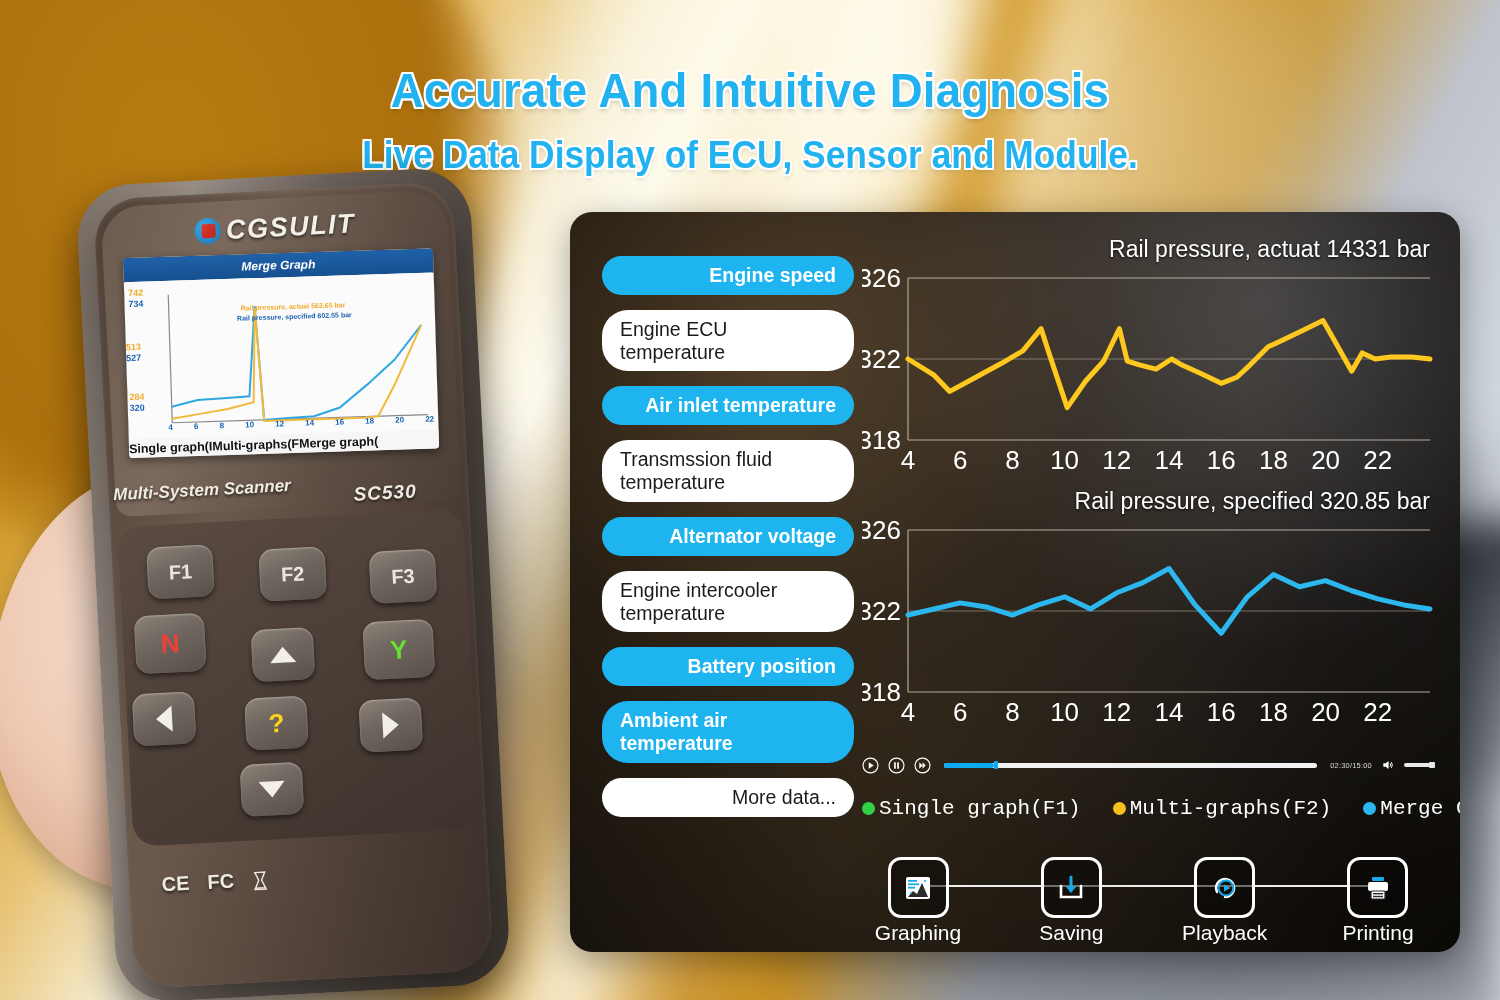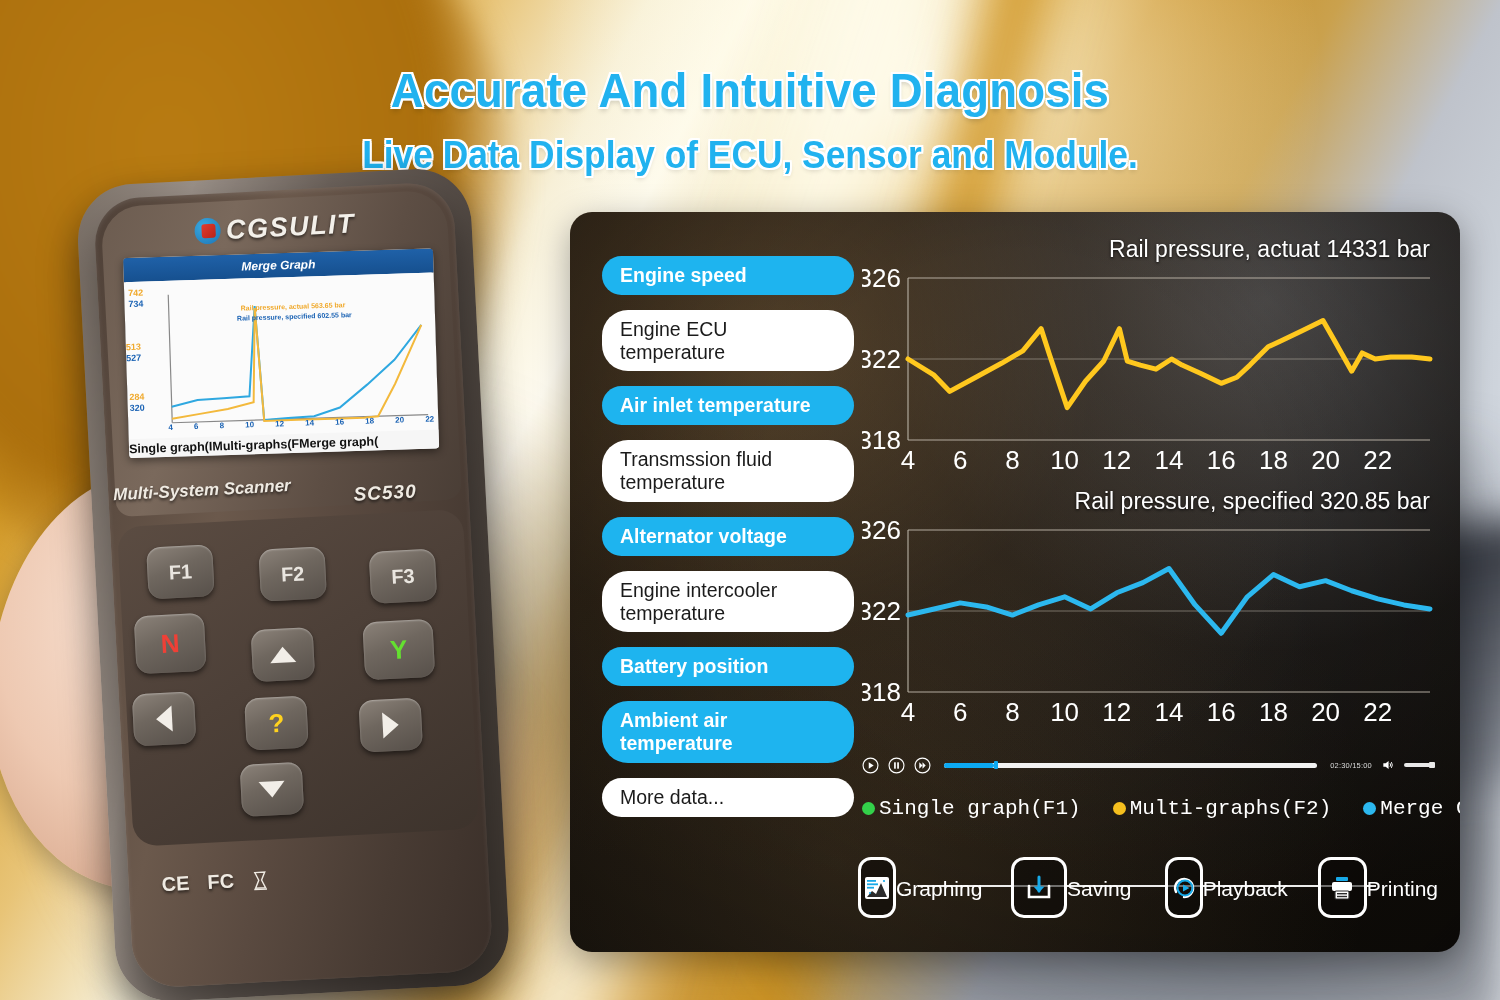--- a/index.html
+++ b/index.html
@@ -63,21 +63,21 @@
     box-shadow:0 10px 34px rgba(0,0,0,.35);
   }
   #panel::after{content:"";position:absolute;inset:0;pointer-events:none;
     background:radial-gradient(ellipse at 50% 40%, rgba(0,0,0,0) 40%, rgba(0,0,0,.35) 100%);}
 
   
   .pills{position:absolute;left:32px;top:44px;width:252px;z-index:3;}
   .pill{
     border-radius:26px;padding:8px 18px;margin-bottom:15px;
     min-height:34px;display:flex;align-items:center;
-    font-size:19.5px;line-height:1.17;box-sizing:border-box;
+    font-size:19.5px;line-height:1.17;box-sizing:border-box;justify-content:flex-end;
   }
   .pill.on{background:#1eb4ef;color:#fff;font-weight:bold;}
   .pill.off{background:#fff;color:#1b1b1b;font-weight:normal;}
   .pill .txt{display:block;}
 
   
   .chart-block{position:absolute;z-index:3;}
   #chart1{left:292px;top:24px;width:572px;height:248px;}
   #chart2{left:292px;top:276px;width:572px;height:248px;}
   .chart-title{
@@ -101,21 +101,21 @@
   #legend{position:absolute;left:292px;top:585px;width:580px;z-index:3;
     display:flex;align-items:center;font-size:21px;color:#fff;}
   .lg{display:flex;align-items:center;white-space:nowrap;font-family:Liberation Mono, monospace;}
   .lg + .lg{margin-left:32px;}
   .dot{width:13px;height:13px;border-radius:50%;margin-right:4px;flex:0 0 auto;}
 
   
   #iconrow{position:absolute;left:288px;top:645px;width:580px;height:92px;z-index:3;}
   .icon-line{position:absolute;left:60px;right:62px;top:28px;height:2px;background:#fff;opacity:.92;}
   .icon-items{position:absolute;left:0;top:0;width:100%;display:flex;justify-content:space-between;}
-  .icon-item{display:flex;align-items:center;width:120px;position:relative;text-align:center;}
+  .icon-item{display:flex;flex-direction:column;align-items:center;width:120px;position:relative;text-align:center;}
   .icon-box{width:55px;height:55px;border:3px solid #fff;border-radius:13px;background:rgba(10,8,6,.55);
      display:flex;align-items:center;justify-content:center;position:relative;z-index:2;}
   .icon-cap{margin-top:3px;color:#fff;font-size:21px;}
 
   
   #device{position:absolute;left:58px;top:150px;width:470px;height:860px;z-index:7;
     transform:rotate(-3.0deg);transform-origin:50% 50%;}
   .dev-body{
     position:absolute;left:55px;top:40px;width:360px;height:790px;border-radius:46px;
     background:linear-gradient(105deg,#4e4037 0%, #5d4d42 16%, #6b594c 34%, #5a4a40 55%, #483b33 78%, #3a2f29 100%);

